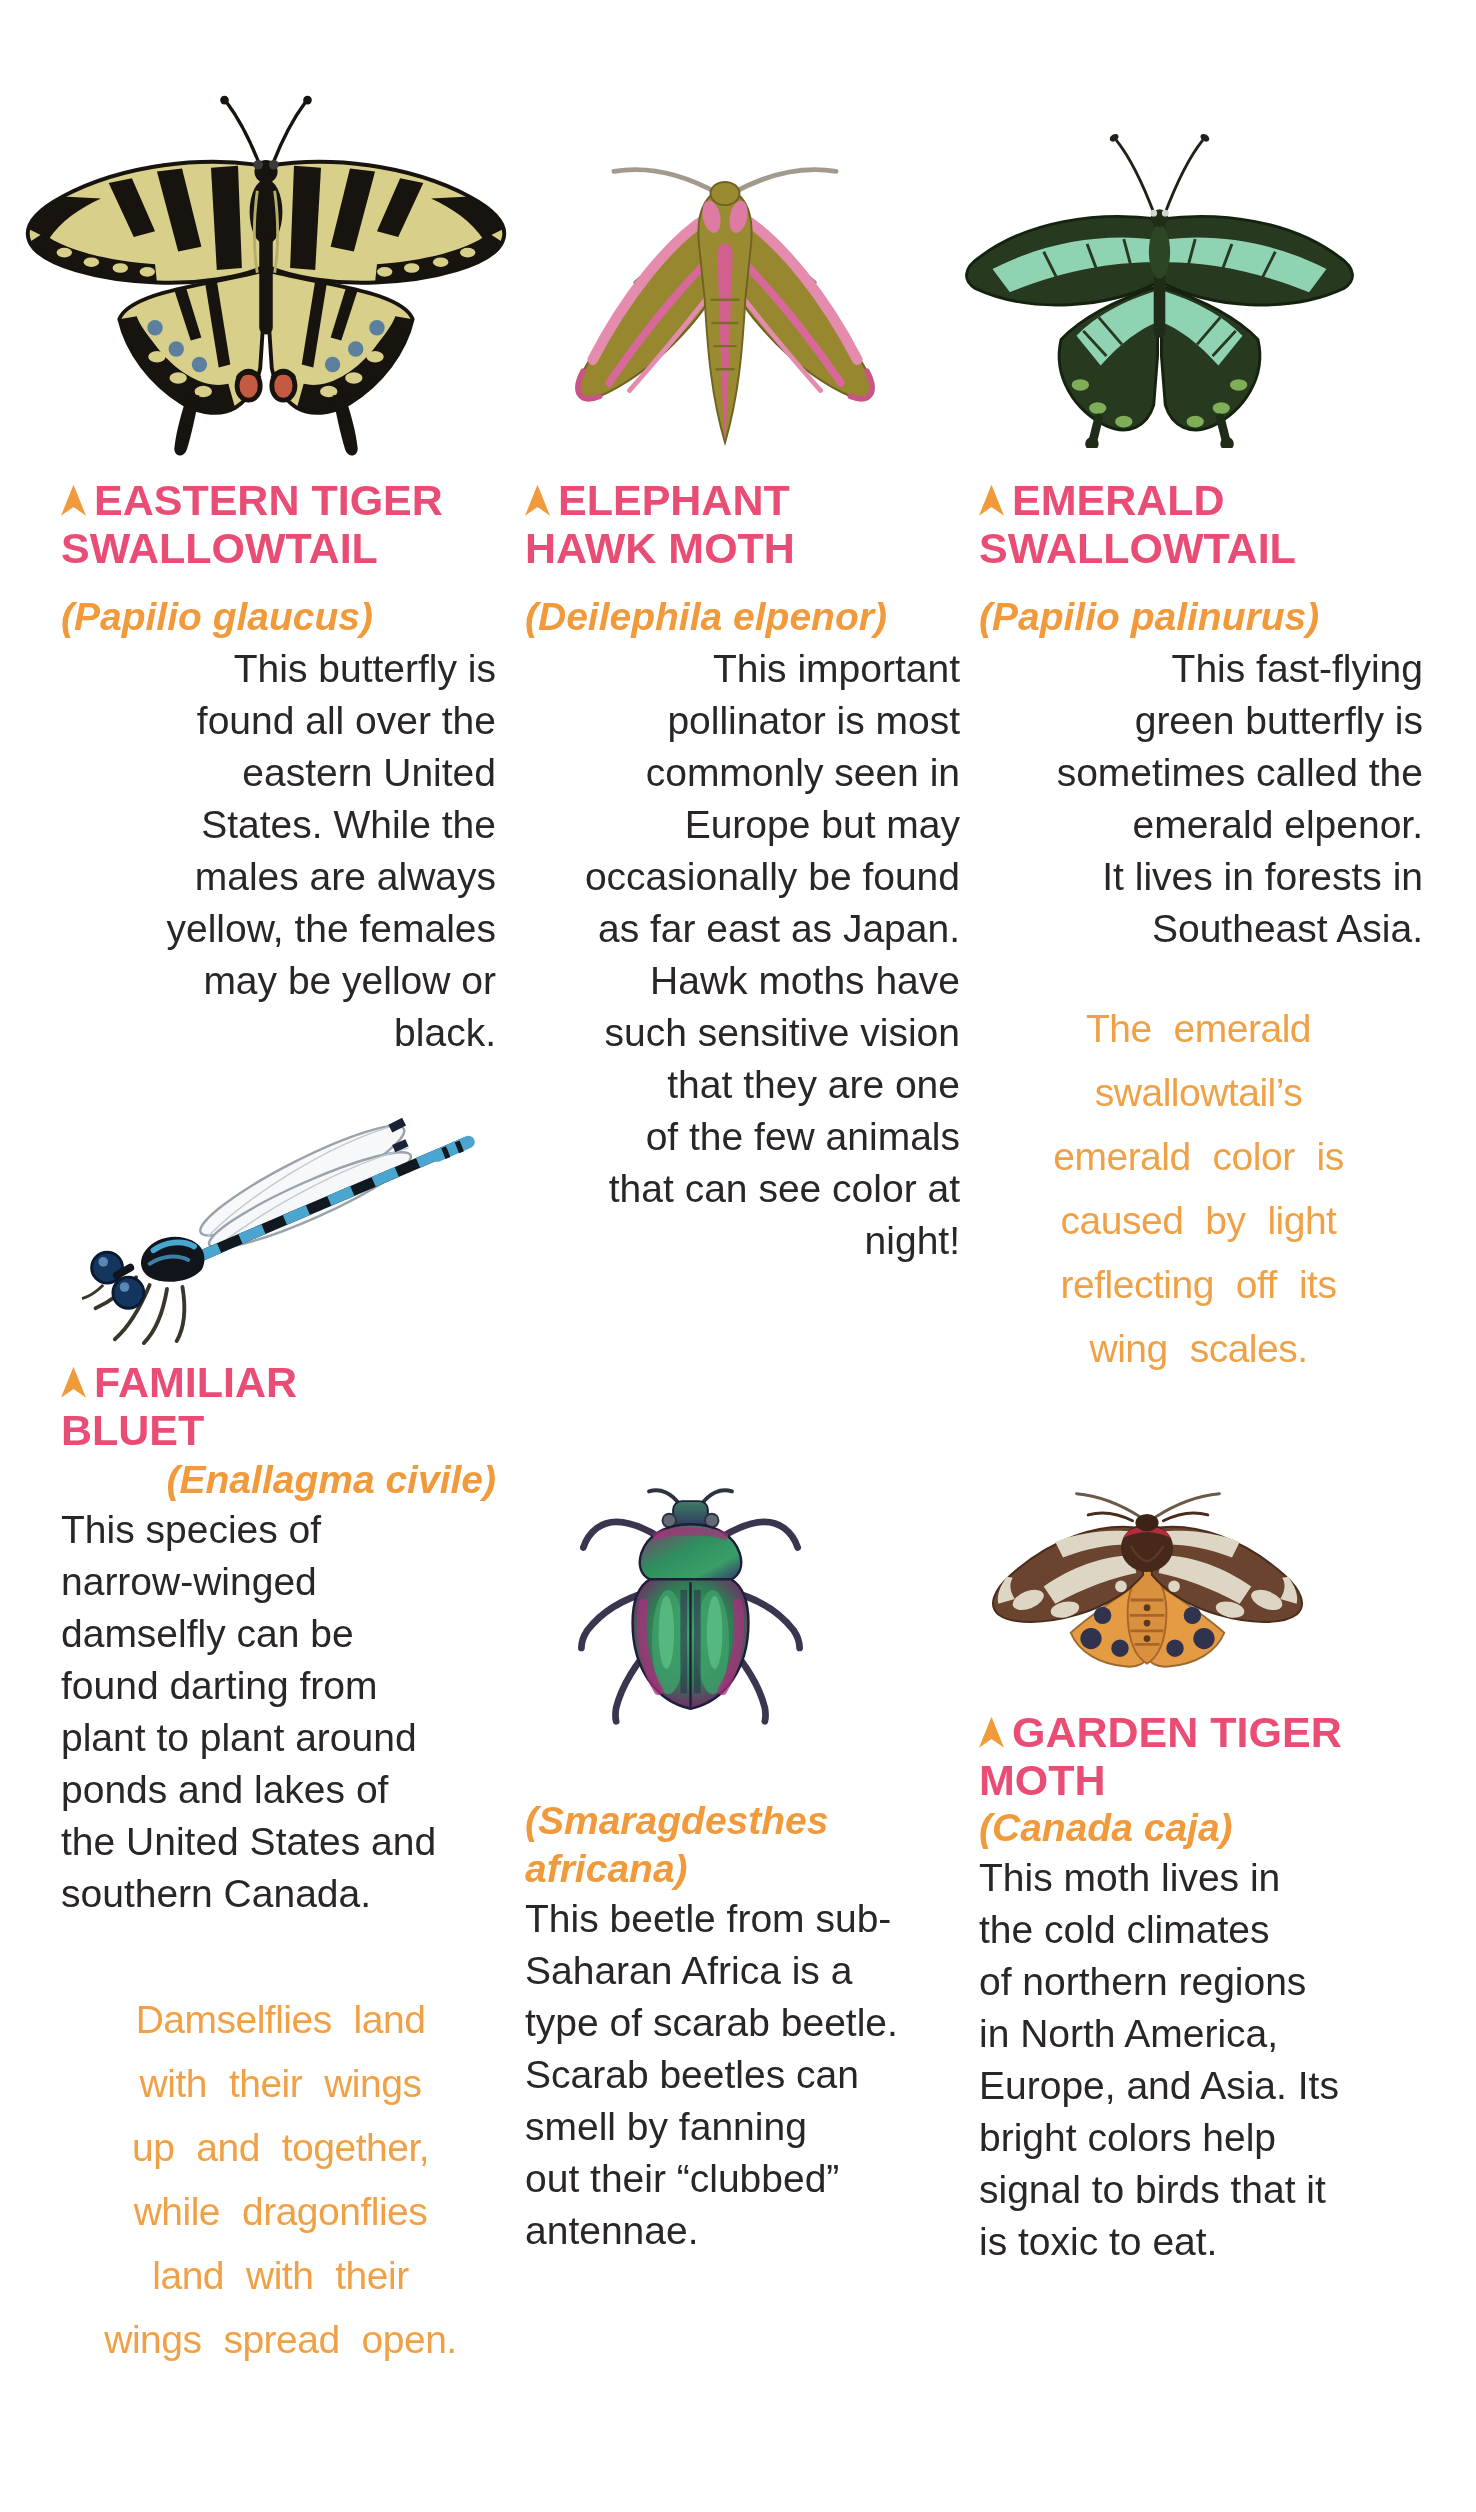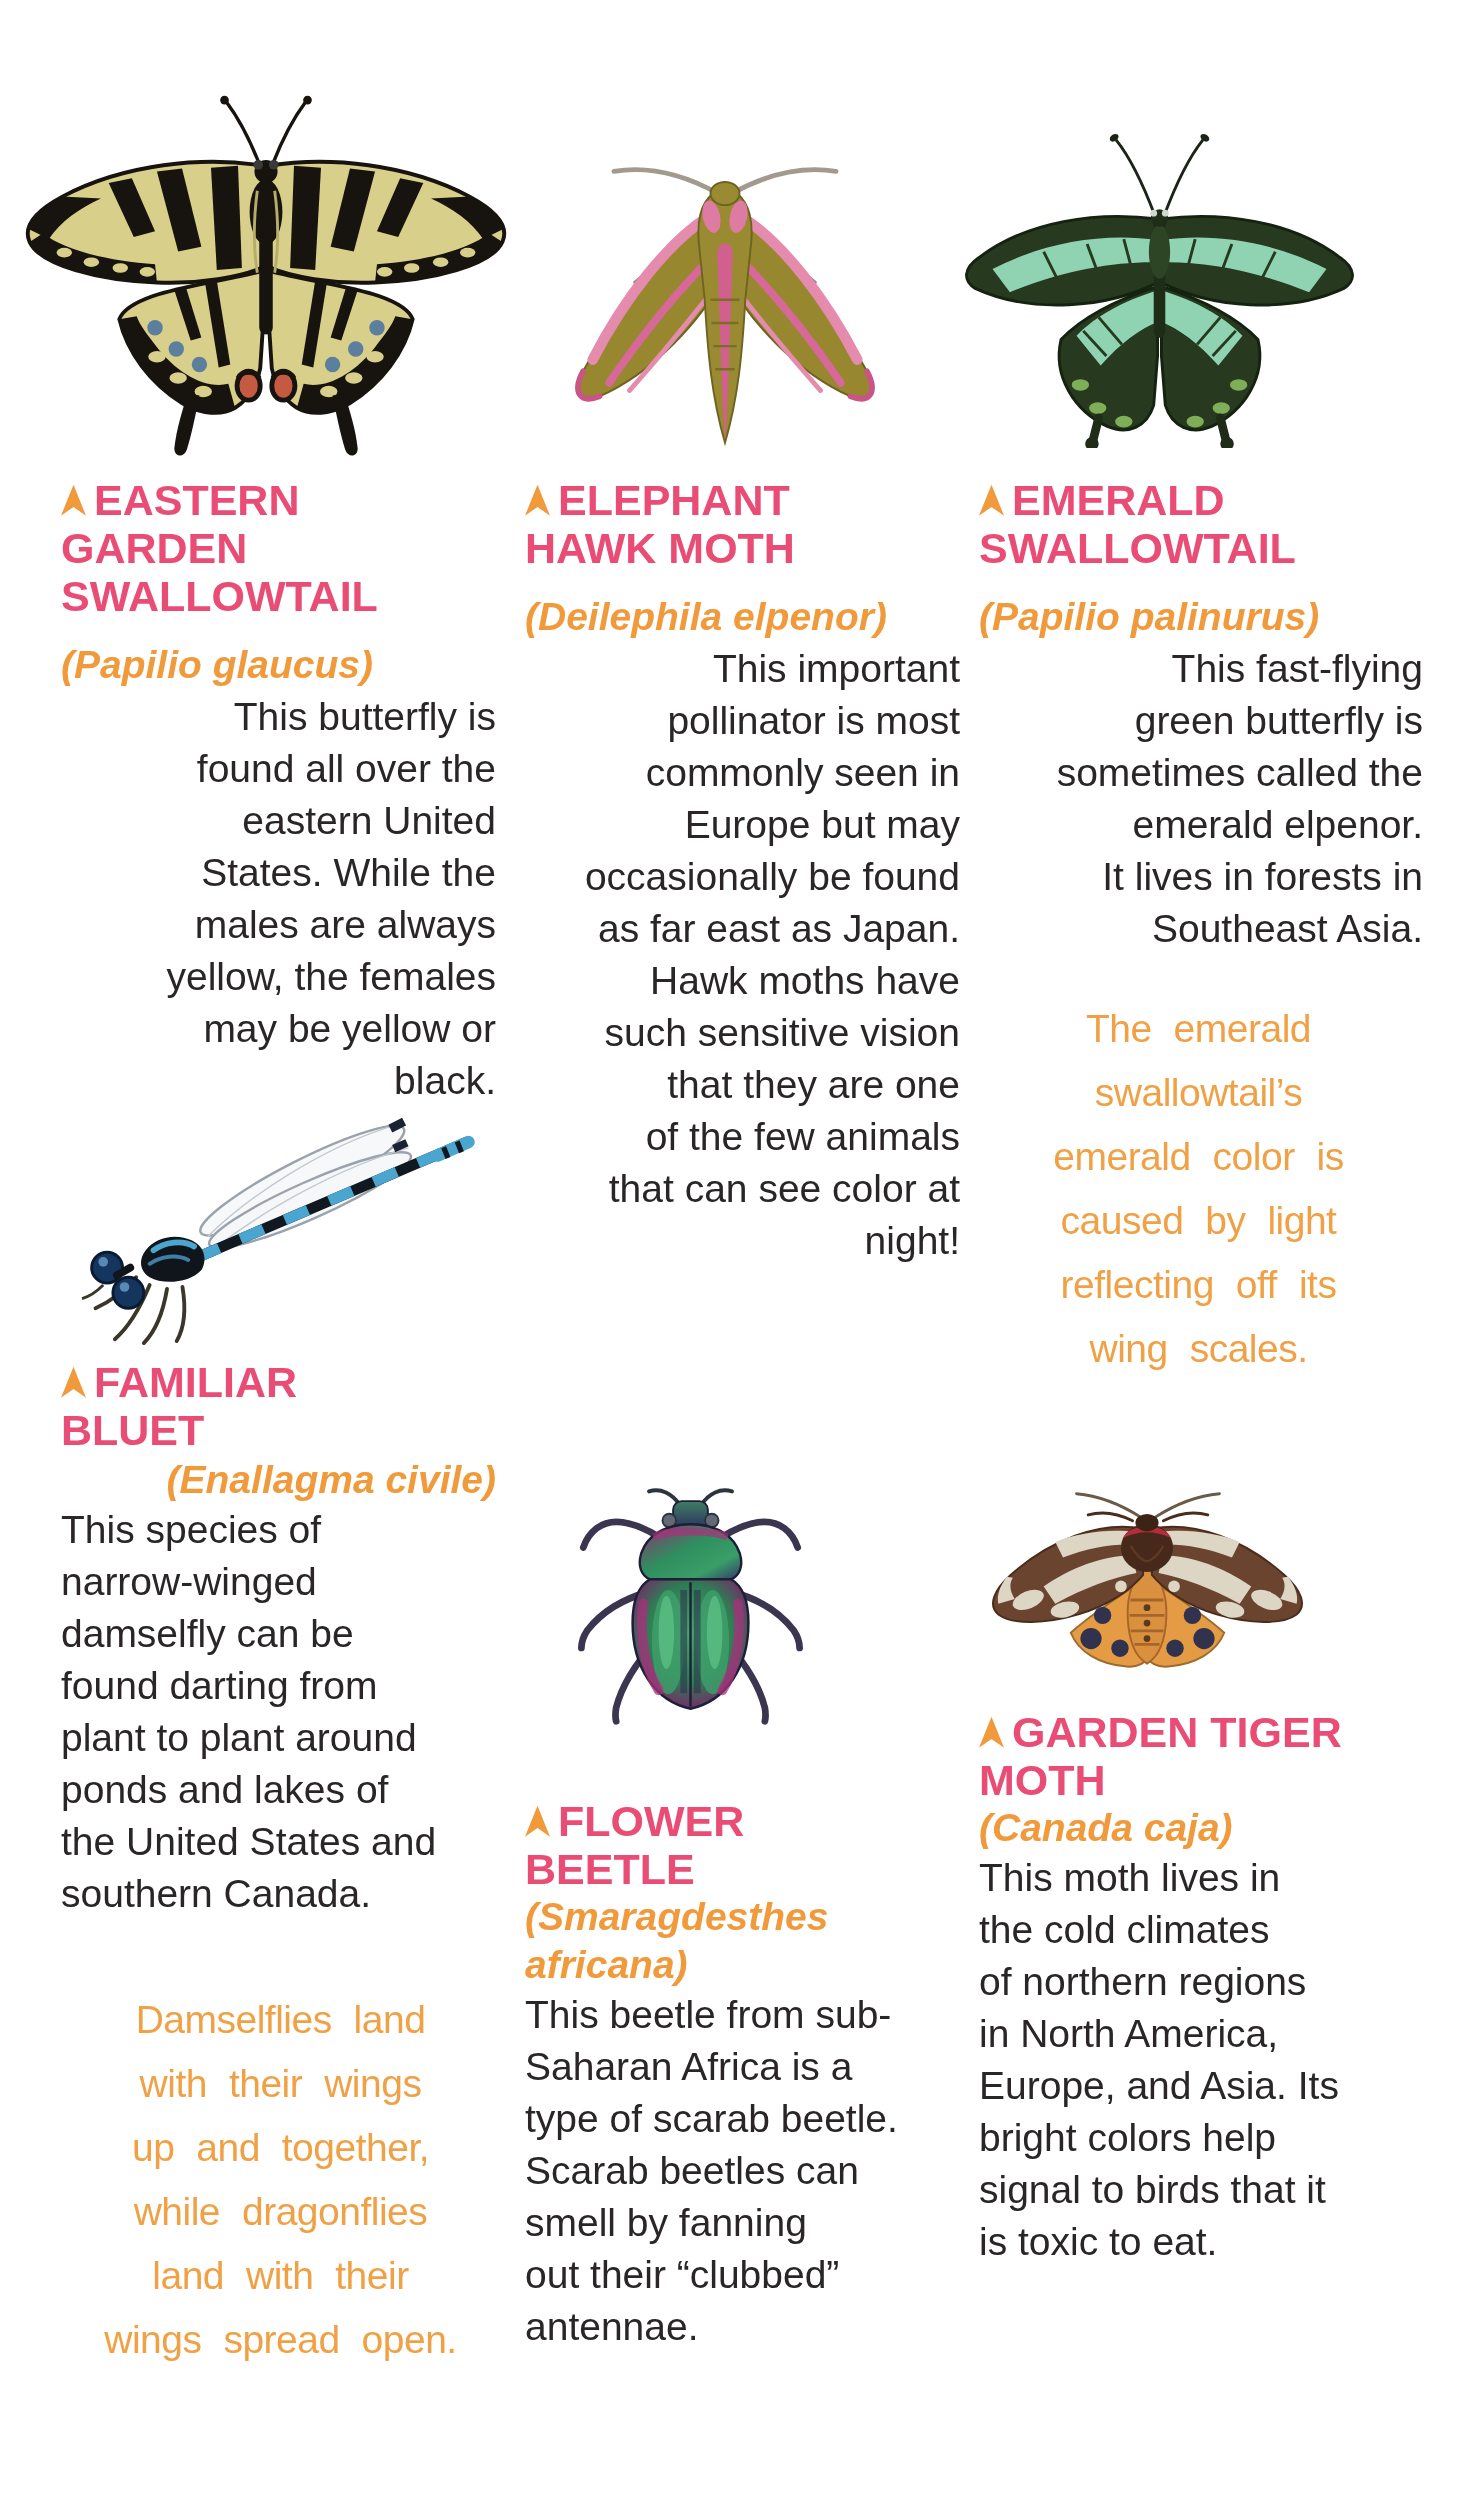--- a/index.html
+++ b/index.html
@@ -225,21 +225,21 @@
       <circle cx="150" cy="104" r="6" fill="#ddd6c5"></circle>
     </g>
     <use href="#gtForeL" transform="translate(355,0) scale(-1,1)"></use>
     <ellipse cx="177" cy="64" rx="27" ry="25" fill="#46291a"></ellipse>
     <path d="M177,42 C164,42 155,47 152,54 C160,50 170,48 177,48 C184,48 194,50 202,54 C199,47 190,42 177,42 Z" fill="#b52c3e"></path>
     <ellipse cx="177" cy="38" rx="12" ry="9" fill="#3c2315"></ellipse>
     <path d="M160,62 C166,72 172,77 177,78 M194,62 C188,72 182,77 177,78" stroke="#5d3a24" stroke-width="2.5" fill="none"></path>
   </svg>
 
   <article class="species" style="left:61px;top:476px;width:435px">
-    <h2 class="common-name"><span class="arrow"></span><span>EASTERN GARDEN
+    <h2 class="common-name"><span class="arrow"></span><span>EASTERN TIGER
 SWALLOWTAIL</span></h2>
     <p class="sci mt9">(Papilio glaucus)</p>
     <p class="desc mt2">This butterfly is
 found all over the
 eastern United
 States. While the
 males are always
 yellow, the females
 may be yellow or
 black.</p>
@@ -297,22 +297,20 @@
   </article>
 
   <p class="note" style="left:34px;top:1988px;width:493px">Damselflies land
 with their wings
 up and together,
 while dragonflies
 land with their
 wings spread open.</p>
 
   <article class="species" style="left:525px;top:1797px;width:435px">
-    <h2 class="common-name"><span class="arrow"></span><span>FLOWER
-BEETLE</span></h2>
     <p class="sci">(Smaragdesthes
 africana)</p>
     <p class="desc">This beetle from sub-
 Saharan Africa is a
 type of scarab beetle.
 Scarab beetles can
 smell by fanning
 out their “clubbed”
 antennae.</p>
   </article>

